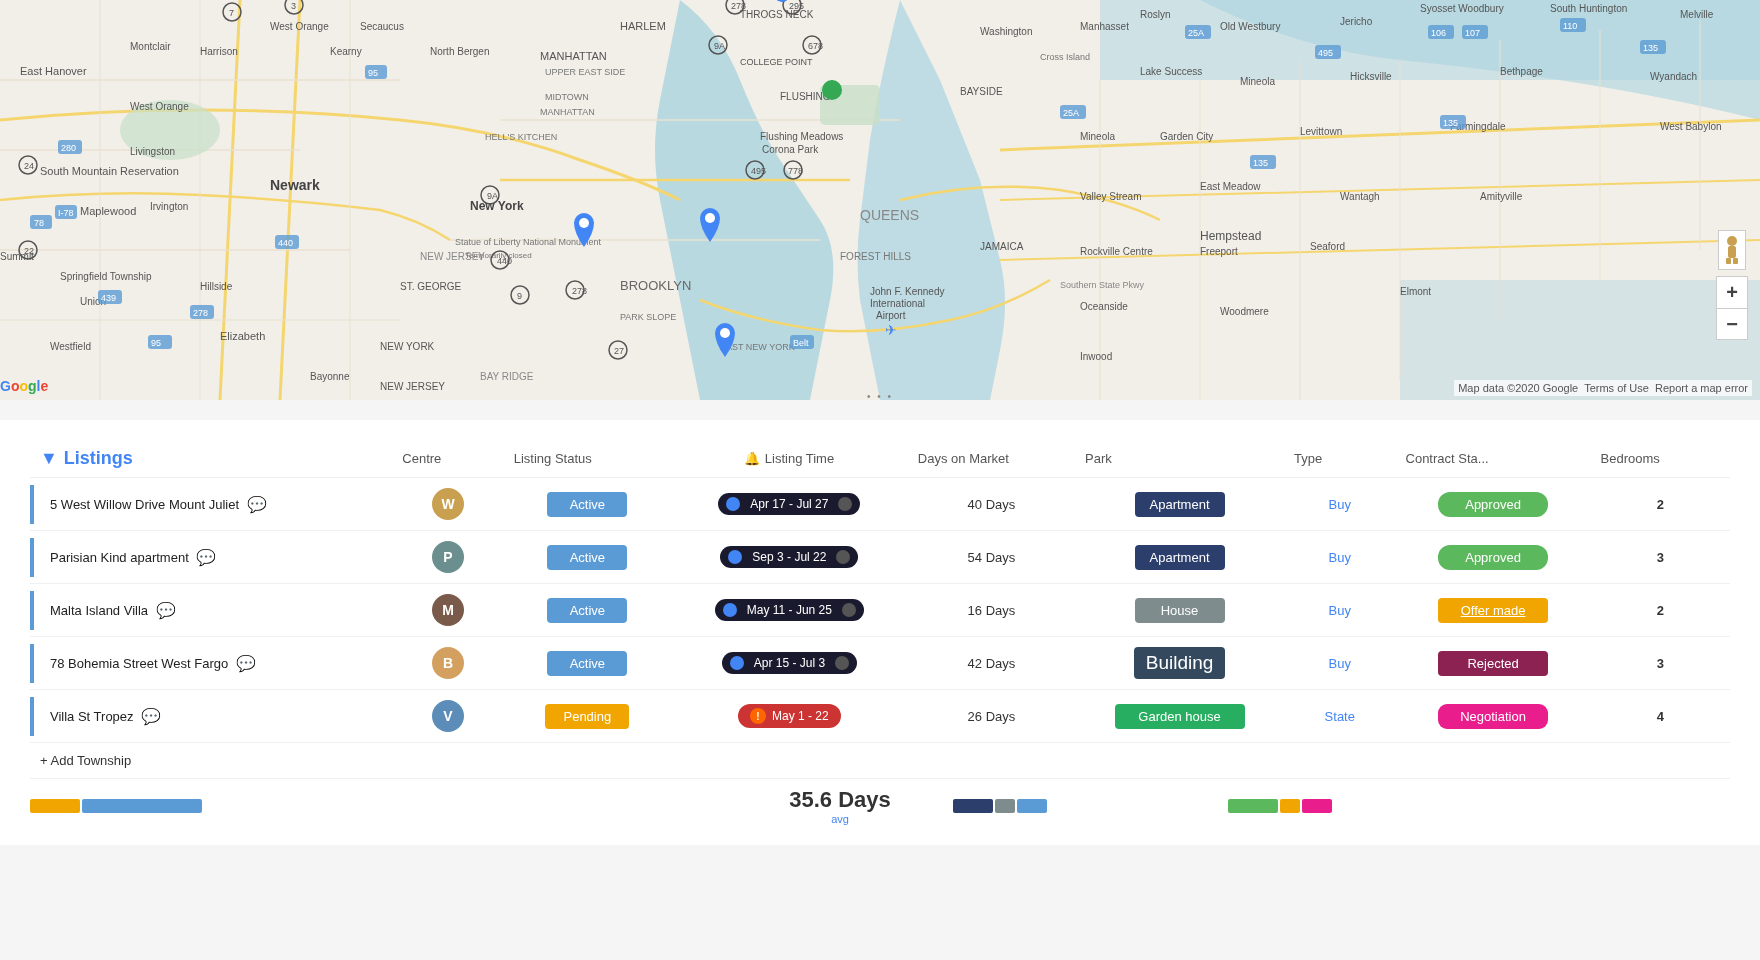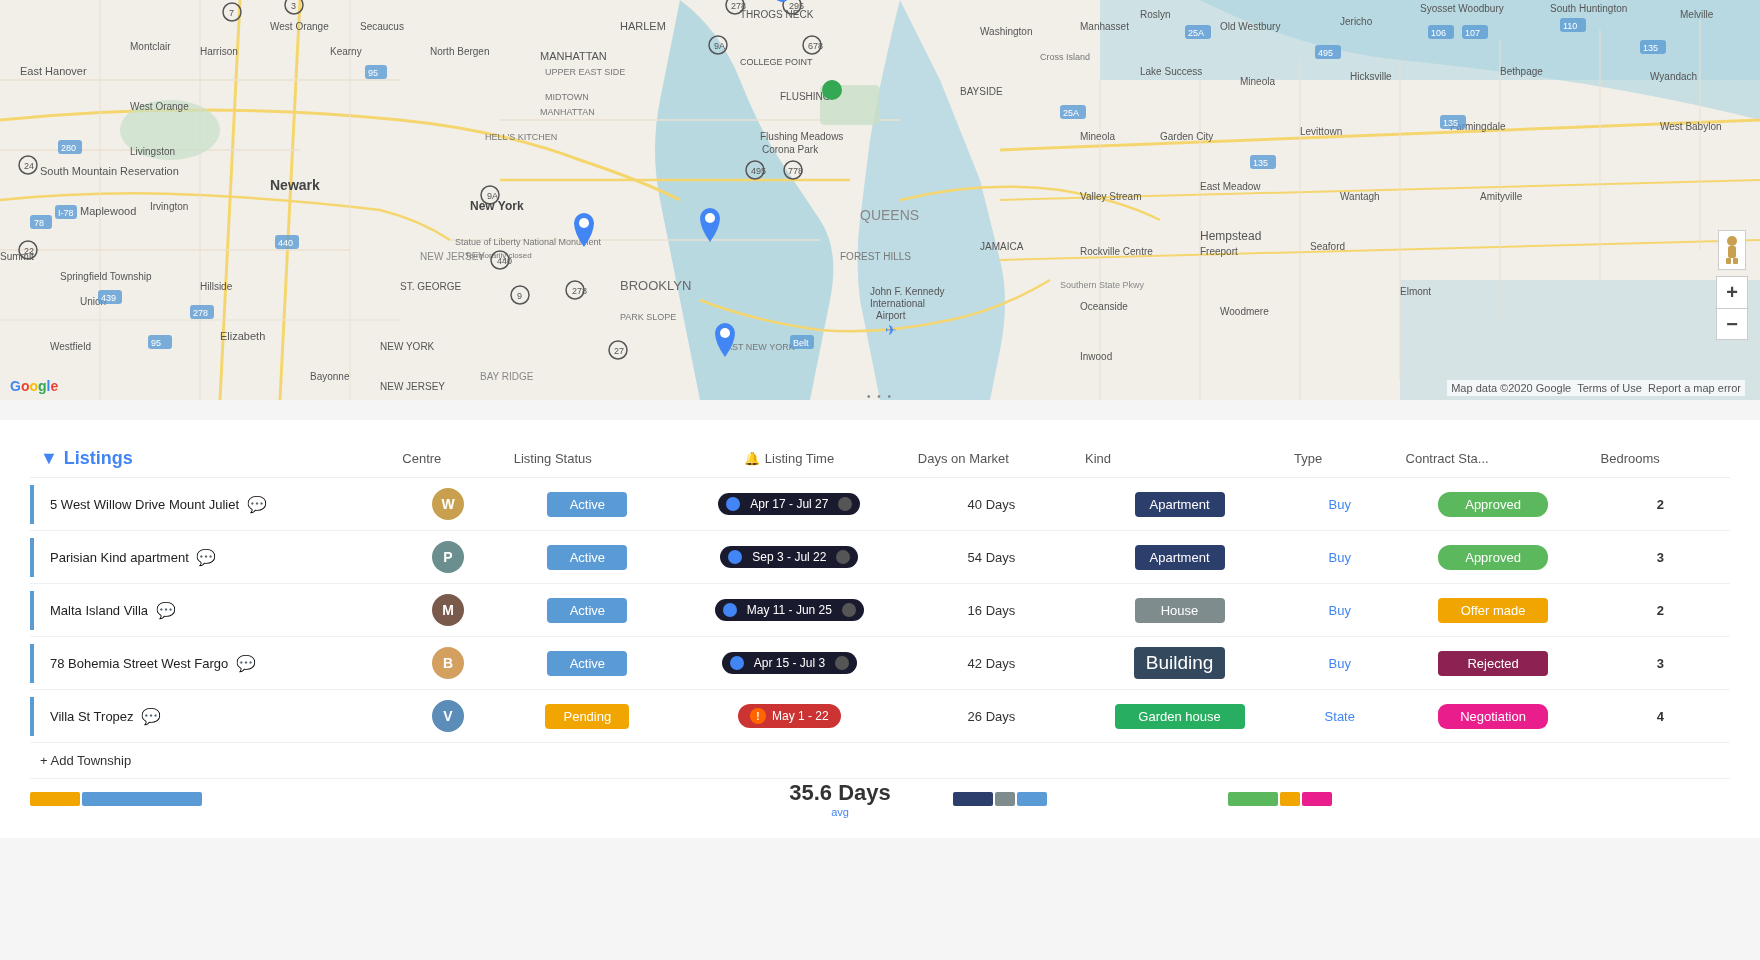--- a/index.html
+++ b/index.html
@@ -14,21 +14,21 @@
       overflow: hidden;
     }
     
     .map-svg {
       width: 100%;
       height: 100%;
     }
     .map-attribution {
       position: absolute;
       bottom: 4px;
-      right: 15px;
+      right: 8px;
       font-size: 11px;
       color: #555;
       background: rgba(255,255,255,0.7);
       padding: 2px 4px;
       margin-top: 40px;
     }
     .map-controls {
       position: absolute;
       right: 12px;
       bottom: 60px;
@@ -60,21 +60,21 @@
       background: white;
       border: 1px solid #ccc;
       display: flex;
       align-items: center;
       justify-content: center;
       cursor: pointer;
     }
     .google-logo {
       position: absolute;
       bottom: 6px;
-      left: 10px;
+      left: 0;
       font-size: 14px;
       font-weight: bold;
     }
     .google-g { color: #4285F4; }
     .google-o1 { color: #EA4335; }
     .google-o2 { color: #FBBC05; }
     .google-g2 { color: #34A853; }
     .google-l { color: #4285F4; }
     .google-e { color: #EA4335; }
 
@@ -237,21 +237,21 @@
     .kind-house { background: #7f8c8d; color: white; padding: 5px 12px; border-radius: 4px; font-size: 13px; display: inline-block; min-width: 90px; text-align: center; }
     .kind-building { background: #34495e; color: white; padding: 5px 12px; border-radius: 4px; font-size: 19px; display: inline-block; min-width: 90px; text-align: center; }
     .kind-garden { background: #27ae60; color: white; padding: 5px 12px; border-radius: 4px; font-size: 13px; display: inline-block; min-width: 130px; text-align: center; }
 
     
     .type-buy { color: #4285F4; font-size: 13px; }
     .type-rent { color: #4285F4; font-size: 13px; }
 
     
     .contract-approved { background: #5cb85c; color: white; padding: 5px 12px; border-radius: 12px; font-size: 13px; display: inline-block; min-width: 110px; text-align: center; }
-    .contract-offer { background: #f0a500; color: white; padding: 5px 12px; border-radius: 4px; font-size: 13px; display: inline-block; min-width: 110px; text-align: center; }
+    .contract-offer { background: #f0a500; color: white; padding: 5px 12px; border-radius: 4px; font-size: 13px; display: inline-block; min-width: 110px; text-align: center; text-decoration: underline; }
     .contract-rejected { background: #8b2252; color: white; padding: 5px 12px; border-radius: 4px; font-size: 13px; display: inline-block; min-width: 110px; text-align: center; }
     .contract-negotiation { background: #e91e8c; color: white; padding: 5px 12px; border-radius: 9px; font-size: 13px; display: inline-block; min-width: 110px; text-align: center; }
 
     
     .bedrooms-cell { color: #4285F4; font-size: 13px; font-weight: bold; text-align: center; }
     .avatar-circle {
       width: 32px;
       height: 32px;
       border-radius: 50%;
       display: flex;
@@ -610,21 +610,21 @@
         </th>
         <th class="col-agent">Centre</th>
         <th class="col-status">Listing Status</th>
         <th class="col-time">
           <span style="display:flex;align-items:center;justify-content:center;gap:4px;">
             <span>🔔</span>
             <span>Listing Time</span>
           </span>
         </th>
         <th class="col-days">Days on Market</th>
-        <th class="col-kind">Kind</th>
+        <th class="col-kind">Park</th>
         <th class="col-type">Type</th>
         <th class="col-contract">Contract Sta...</th>
         <th class="col-bedrooms">Bedrooms</th>
       </tr>
     </thead>
     <tbody id="listings-body">
 
     <tr>
           <td>
     <div class="listing-name-cell">
@@ -758,21 +758,21 @@
           <td style="text-align: center;"><span class="type-rent">State</span></td>
           <td style="text-align: center;"><span class="contract-negotiation">Negotiation</span></td>
           <td class="bedrooms-cell">4</td>
         </tr>
         <tr class="add-listing-row">
           <td colspan="9">+ Add Township</td>
         </tr>
       </tbody>
   </table>
 
-  <div class="footer-row" style="margin-top:1px; padding-left: 0; gap: 30px;">
+  <div class="footer-row" style="margin-top:8px; padding-left: 0; gap: 30px;">
     <div style="width:260px; display:flex; gap:2px; align-items:center;">
       <div class="footer-bar" style="width:50px; background:#f0a500;"></div>
       <div class="footer-bar" style="width:120px; background:#5b9bd5;"></div>
     </div>
     <div style="width:80px;"></div>
     <div style="width:120px;"></div>
     <div style="width:170px;"></div>
     <div style="width:120px; text-align:center;">
       <div class="avg-days-value">35.6 Days</div>
       <div class="avg-days-label">avg</div>

